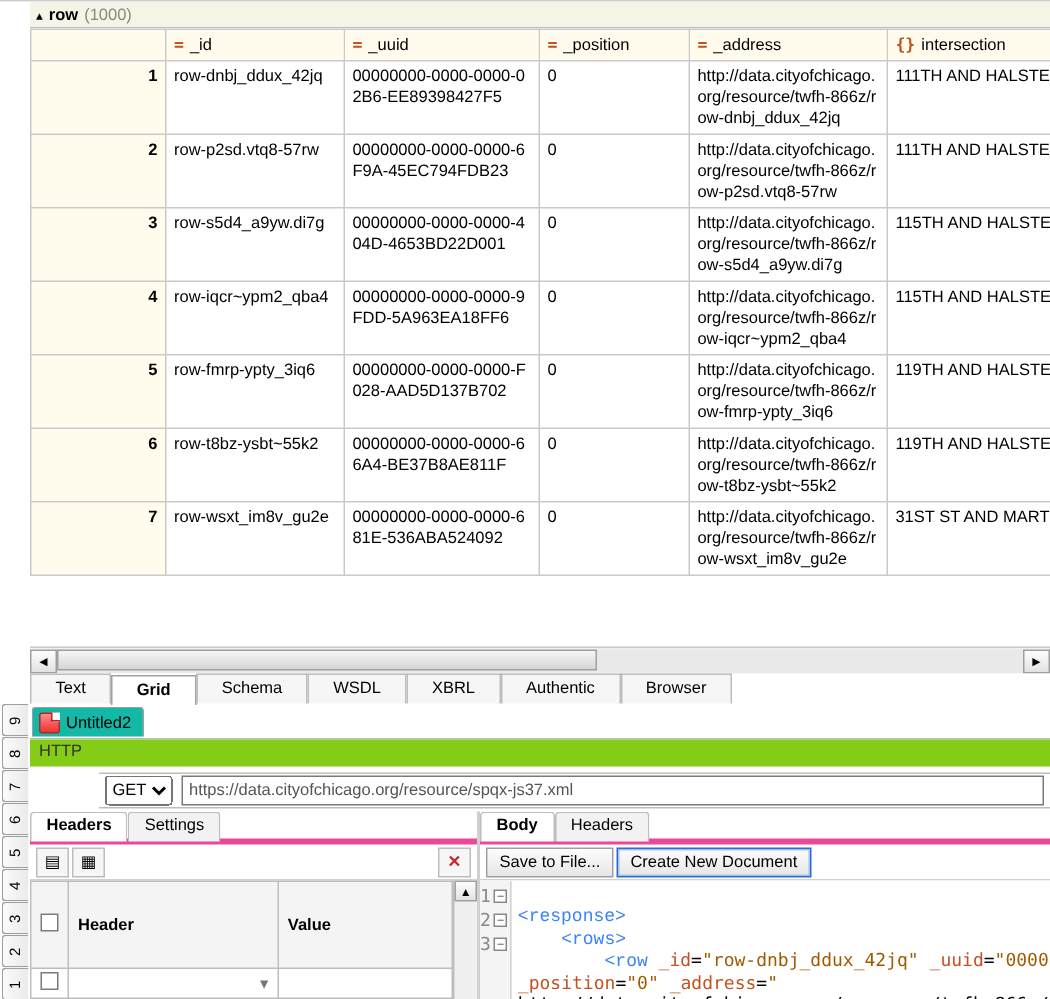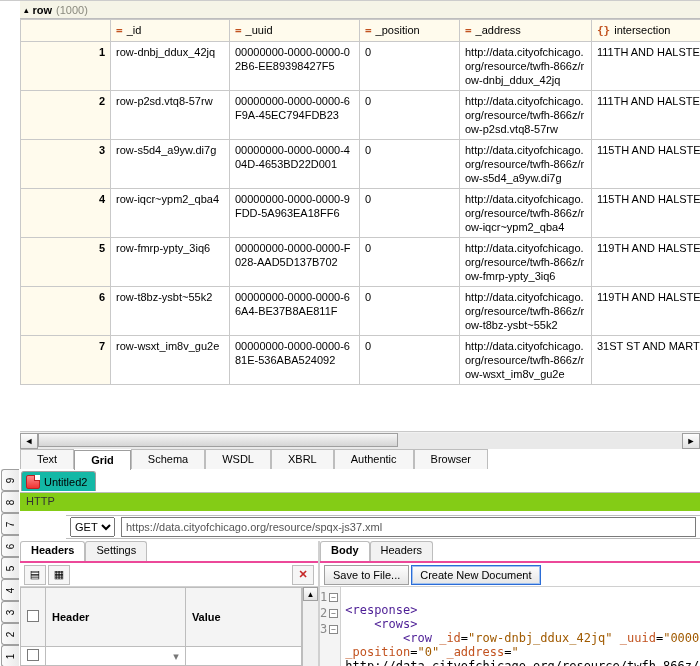--- a/index.html
+++ b/index.html
@@ -53,21 +53,21 @@
   .http-row { position:absolute; left:20px; top:514px; right:0; height:24px; display:flex; align-items:center; padding:0 4px; background:#fff; border:1px solid #bdbdbd; border-left:none;border-right:none;margin-left:46px;}
   .http-row select { height:20px; font-size:11px;}
   .http-row input.url { flex:1; height:20px; margin-left:6px; font-size:11px; padding:0 4px; border:1px solid #7a7a7a;color:#555;}
 
   
   .lower { position:absolute; left:20px; top:540px; right:0; bottom:0; display:flex;}
   .lower-left { width:300px; border-right:2px solid #d0d0d0; display:flex; flex-direction:column;}
   .lower-right { flex:1; display:flex; flex-direction:column; overflow:hidden;}
 
   
-  .subtabs { display:flex; height:22px; border-bottom:2px solid #ec4899; background:#fff;}
+  .subtabs { display:flex; height:22px; border-bottom:4px solid #ec4899; background:#fff;}
   .subtabs .stab { height:20px; padding:2px 10px; border:1px solid #bdbdbd; border-bottom:none; background:#f2f2f2; font-size:11px;border-radius:3px 3px 0 0;}
   .subtabs .stab.active { background:#fff; font-weight:bold;}
   .subtabs .spacer{flex:1;}
   .status-group{display:flex;align-items:center;gap:6px;padding-right:4px;font-size:11px;}
   .dot-green{width:10px;height:10px;border-radius:50%;background:#3cbf3c;border:1px solid #2a8a2a;}
   .clock{width:11px;height:11px;border-radius:50%;border:1px solid #caa21a;background:#fffbe0;position:relative;}
   .clock::after{content:"";position:absolute;left:4px;top:1px;width:1px;height:4px;background:#8a7616;}
   .info-i{width:11px;height:11px;border-radius:50%;background:#4a8fe0;color:#fff;font-size:8px;font-weight:bold;display:flex;align-items:center;justify-content:center;}
 
   .toolbar2 { display:flex; align-items:center; height:24px; padding:0 4px; gap:2px; border-bottom:1px solid #d0d0d0;}
@@ -83,21 +83,21 @@
   .ck { width:12px;height:12px;border:1px solid #7a7a7a;display:inline-block;background:#fff;}
   .scroll-col{width:16px;background:#f0f0f0;border-left:1px solid #bdbdbd;}
   .scroll-col .sbtn{height:14px;border:1px solid #9f9f9f;background:linear-gradient(#fdfdfd,#e2e2e2);font-size:8px;display:flex;align-items:center;justify-content:center;}
 
   
   .code-pane { flex:1; display:flex; font-family:Consolas,monospace; font-size:12px; overflow:hidden; background:#fff;}
   .gut { width:34px; background:#f4f4f4; border-right:1px solid #d0d0d0; color:#888; text-align:right; padding:2px 2px 0 0;}
   .gut div{height:16px;display:flex;justify-content:flex-end;align-items:center;gap:2px;}
   .fold{width:9px;height:9px;border:1px solid #888;font-size:8px;line-height:7px;text-align:center;color:#666;background:#fff;}
   .code { padding:2px 0 0 4px; white-space:pre; }
-  .tag{color:#4c1d95;} .attr{color:#c25320;} .aval{color:#a05a00;} .txt{color:#000;}
+  .tag{color:#3b82f6;font-family:Liberation Mono, monospace;} .attr{color:#c25320;} .aval{color:#a05a00;} .txt{color:#000;}
 
 </style>
 </head>
 <body>
 
 <div class="app">
 
   <div class="left-tabs">
     <div class="vtab" style="top:644px">
         <span>1</span>

